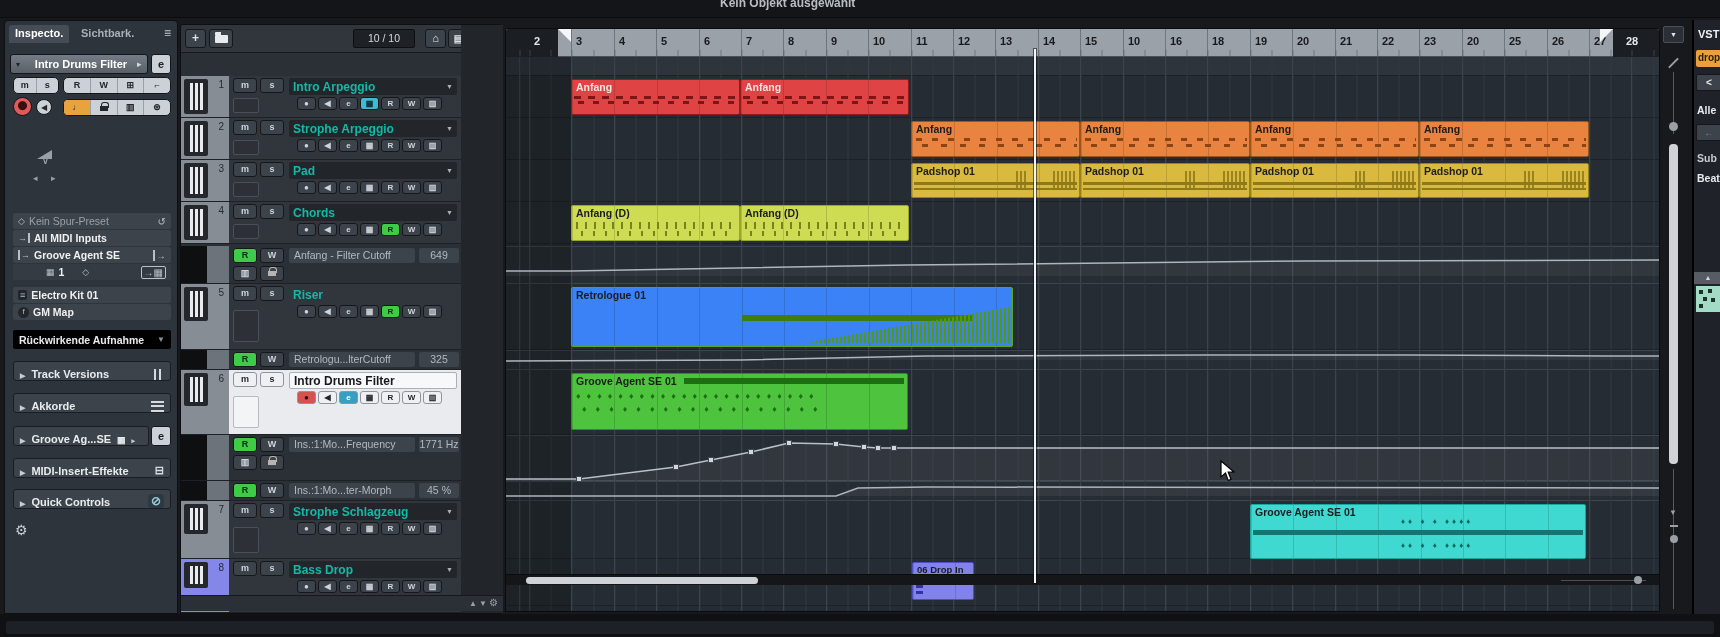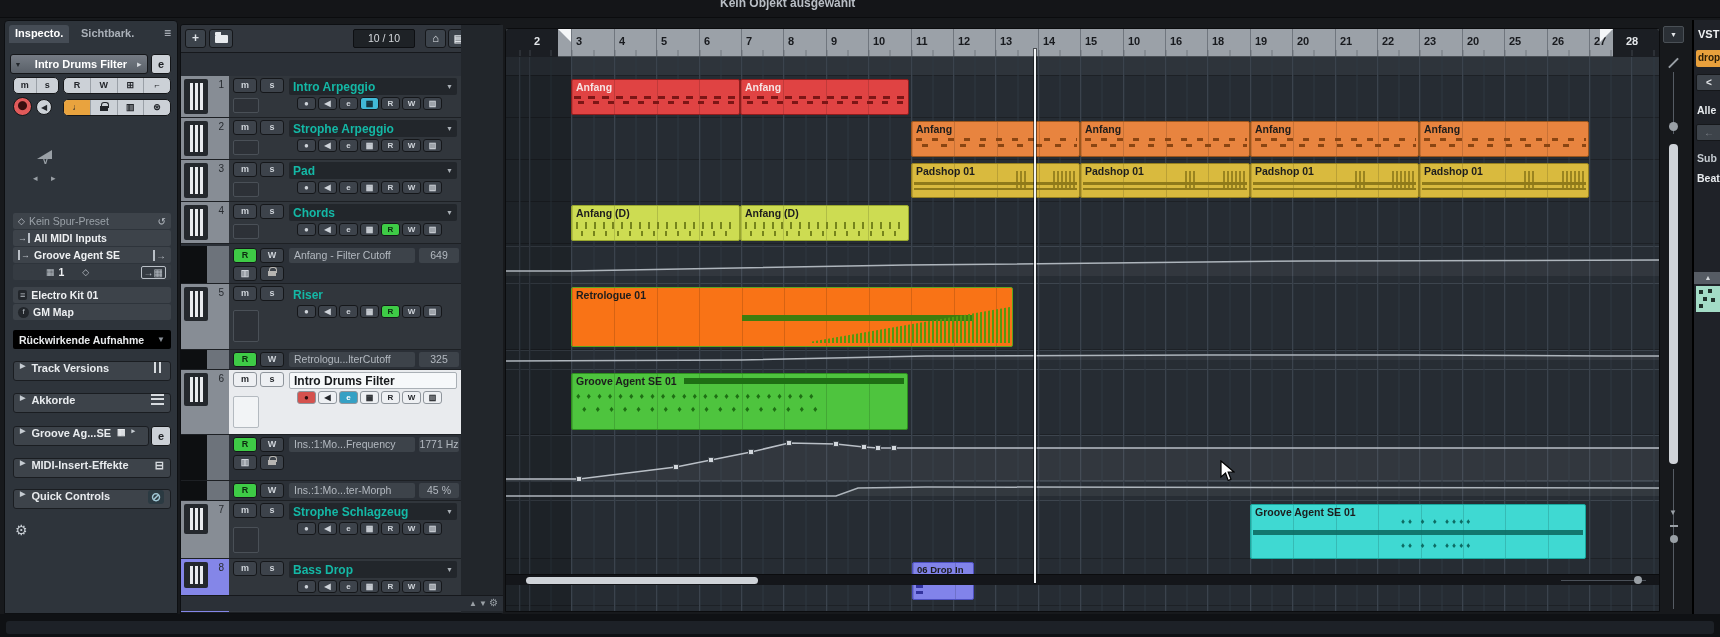--- a/index.html
+++ b/index.html
@@ -39,21 +39,21 @@
   .fic{position:absolute;color:#9aa0a6}
   .ramp{width:0;height:0;border-left:15px solid transparent;border-bottom:9px solid #9aa0a6}
   
   .irow{position:absolute;left:8px;width:158px;height:16px;background:#3d434a;border-radius:2px;display:flex;align-items:center;gap:4px;padding:0 5px;font-size:10.5px;white-space:nowrap;overflow:hidden}
   .irow .ic{font-size:9px;color:#b9bfc6;flex:0 0 auto}
   .irow .rt{margin-left:auto;font-size:10px;color:#b9bfc6}
   .dimtx{color:#9aa1a8}
   .whtx{color:#eef0f2;font-weight:bold}
   #retro{position:absolute;left:8px;top:309px;width:158px;height:19px;background:#000;border-radius:2px;display:flex;align-items:center;padding:0 6px;font-size:10.5px;font-weight:bold}
   #retro .rt{margin-left:auto;color:#8a9098;font-size:8px}
-  .isec{position:absolute;left:8px;width:158px;height:20px;background:#3d434a;border:1px solid #1a1d21;border-radius:3px;display:flex;align-items:flex-start;gap:6px;padding:0 6px;font-size:11px;font-weight:bold;color:#e8ebee}
+  .isec{position:absolute;left:8px;width:158px;height:20px;background:#3d434a;border:1px solid #1a1d21;border-radius:3px;display:flex;align-items:flex-end;gap:6px;padding:0 6px;font-size:11px;font-weight:bold;color:#e8ebee}
   .isec .ar{font-size:7px;color:#c6ccd2}
   .isec .ric{margin-left:auto}
   .bars-ic{width:10px;height:11px;background:repeating-linear-gradient(90deg,#d6dade 0 2px,transparent 2px 5px)}
   .sliders-ic{width:13px;height:11px;background:repeating-linear-gradient(0deg,#d6dade 0 2px,transparent 2px 4.5px)}
   .lockico{position:relative;display:inline-block;width:10px;height:9px}
   .lockico::before{content:"";position:absolute;left:2px;top:0;width:6px;height:5px;border:1.5px solid #23262b;border-bottom:none;border-radius:3px 3px 0 0}
   .lockico::after{content:"";position:absolute;left:1px;top:4px;width:8px;height:5px;background:#23262b}
   #igear{position:absolute;left:10px;top:501px;font-size:14px;color:#c6ccd2}
 
   
@@ -121,21 +121,21 @@
   .c-red{background:#e04343;border-color:#8f1d1d}
   .c-red .cl{color:#f6e2e2}
   .pat-red{position:absolute;left:2px;right:2px;top:0;bottom:0;background:repeating-linear-gradient(90deg,#7c1616 0 7px,transparent 7px 14px) 0 16px/100% 3px no-repeat,repeating-linear-gradient(90deg,#7c1616 0 6px,transparent 6px 15px) 4px 21px/100% 3px no-repeat}
   .c-orange{background:#e8843f;border-color:#9c561c}
   .pat-or{position:absolute;left:2px;right:2px;top:0;bottom:0;background:repeating-linear-gradient(90deg,#8a4512 0 6px,transparent 6px 16px) 2px 16px/100% 3px no-repeat,repeating-linear-gradient(90deg,#8a4512 0 6px,transparent 6px 19px) 8px 22px/100% 3px no-repeat}
   .c-yellow{background:#d9ba3e;border-color:#96801f}
   .pat-yl{position:absolute;left:2px;right:2px;top:0;bottom:0;background:linear-gradient(#8f7a1a,#8f7a1a) 0 18px/100% 3px no-repeat,linear-gradient(#8f7a1a,#8f7a1a) 0 24px/100% 2px no-repeat}
   .blob{position:absolute;width:22px;height:18px;top:7px;background:repeating-linear-gradient(90deg,#8f7a1a 0 2px,transparent 2px 4px);opacity:.85}
   .c-ygreen{background:#cddc52;border-color:#98a62e}
   .pat-yg{position:absolute;left:4px;right:4px;top:0;bottom:0;background:repeating-linear-gradient(90deg,#76841c 0 2px,transparent 2px 9px) 0 16px/100% 7px no-repeat,repeating-linear-gradient(90deg,#76841c 0 2px,transparent 2px 12px) 5px 25px/100% 5px no-repeat}
-  .c-green{background:#f97316;border-color:#5da51c}
+  .c-green{background:#3b82f6;border-color:#5da51c}
   .c-mgreen{background:#4ec43e;border-color:#2e8f1f}
   .c-cyan{background:#3fd9d2;border-color:#18a79e}
   .c-purple{background:#8183ea;border-color:#4d4fc0}
   .dbar{position:absolute;height:6px;background:#1e6f14;z-index:2}
   .dia{position:absolute;font-size:9px;color:#1e6f14;letter-spacing:6px;white-space:nowrap;z-index:2}
   .dia2{letter-spacing:9px}
   .cdia{position:absolute;font-size:8px;color:#0d6b63;letter-spacing:3px;white-space:nowrap;z-index:2}
   .cband{position:absolute;left:2px;right:2px;top:25px;height:5px;background:#0d6b63;z-index:2;opacity:.9}
   .cresc{position:absolute;background:repeating-linear-gradient(90deg,#55990f 0 2px,transparent 2px 4px);clip-path:polygon(0 96%,100% 0,100% 100%,0 100%);z-index:2}
   .pdash{position:absolute;width:7px;height:3px;background:#32339e;z-index:2}

